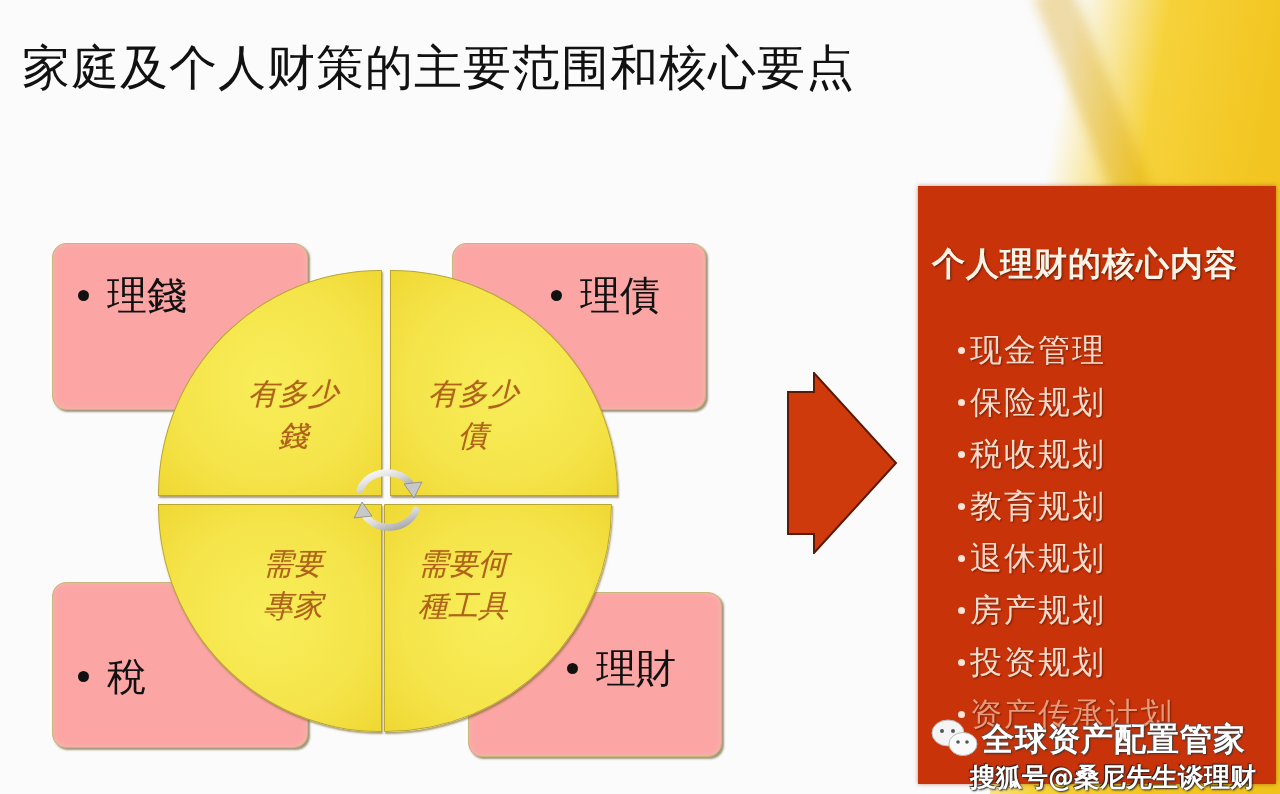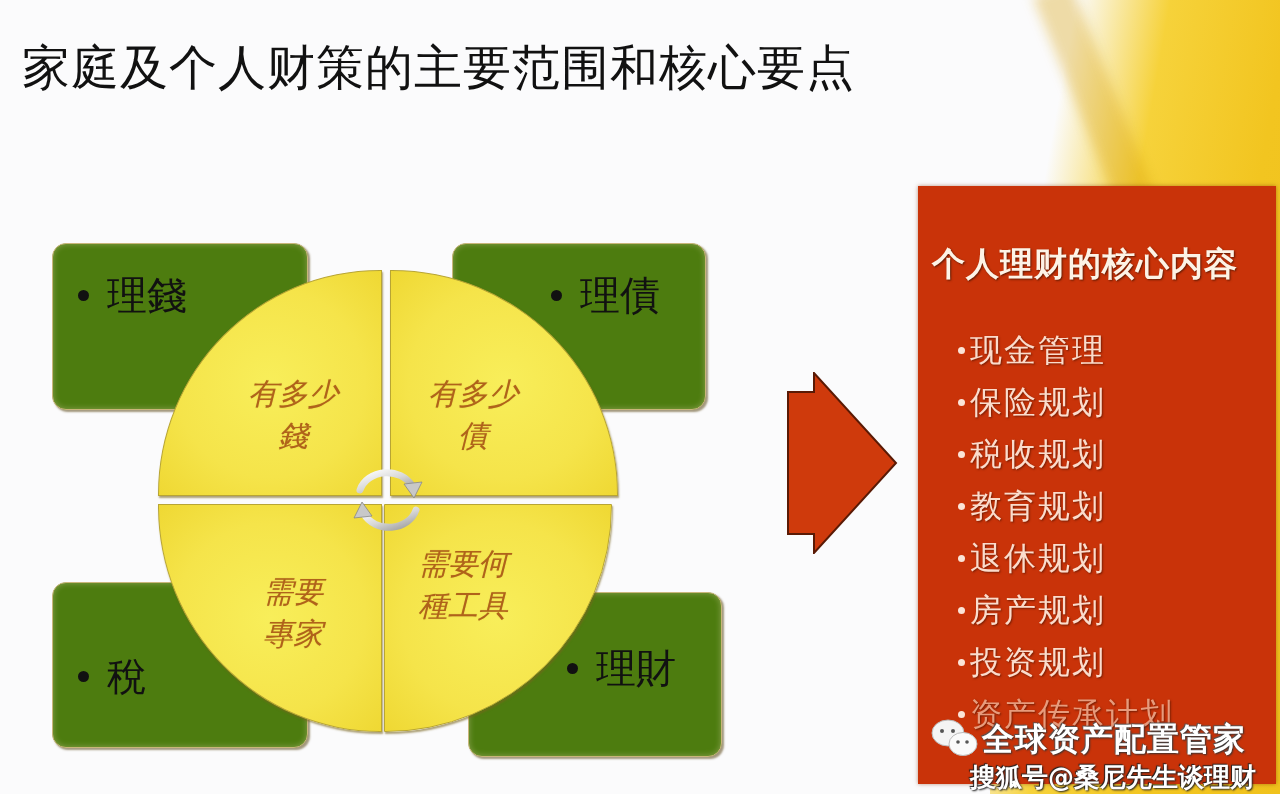--- a/index.html
+++ b/index.html
@@ -16,21 +16,21 @@
     }
     .bg-swoosh::before {
       content: ""; position: absolute; left: 90px; top: -20px; width: 40px; height: 260px;
       background: rgba(215,160,10,0.35); transform: rotate(-22deg); filter: blur(6px);
     }
     .title {
       position: absolute; left: 22px; top: 36px; font-size: 48px; color: #111;
       letter-spacing: 1px; z-index: 2; font-weight: 500;
     }
     .box {
-      position: absolute; background: #4d7c0f; border-radius: 14px;
+      position: absolute; background: #fca5a5; border-radius: 14px;
       border: 1.5px solid #c9b67a;
       box-shadow: 2px 2px 2px rgba(90,70,20,0.55), inset 0 0 6px rgba(230,220,180,0.4);
       z-index: 1;
     }
     .box .label {
       position: absolute; font-family: "DejaVu Serif", "Liberation Serif", serif;
       font-size: 40px; color: #111; display: flex; align-items: center; gap: 18px;
     }
     .box .bullet { width: 11px; height: 11px; border-radius: 50%; background: #111; display: inline-block; }
     #box-tl { left: 52px; top: 243px; width: 254px; height: 165px; }
@@ -52,21 +52,21 @@
     #q-tr { left: 232px; top: 0; width: 226px; height: 224px; border-top-right-radius: 226px 224px; }
     #q-bl { left: 0; top: 234px; width: 222px; height: 226px; border-bottom-left-radius: 222px 226px; }
     #q-br { left: 226px; top: 234px; width: 226px; height: 226px; border-bottom-right-radius: 226px 226px; }
     .qtext {
       position: absolute; font-family: "DejaVu Serif", "Liberation Serif", serif;
       font-size: 30px; color: #b0621a; line-height: 42px; text-align: center;
       text-shadow: 0 0 1px rgba(120,60,0,0.3);
     }
     #q-tl .qtext { right: 18px; top: 102px; width: 140px; }
     #q-tr .qtext { left: 12px; top: 102px; width: 140px; }
-    #q-bl .qtext { right: 18px; top: 38px; width: 140px; margin-top: 28px; }
+    #q-bl .qtext { right: 18px; top: 38px; width: 140px; }
     #q-br .qtext { left: 8px; top: 38px; width: 140px; }
 
     .cycle { position: absolute; left: 192px; top: 190px; width: 76px; height: 80px; z-index: 4; }
 
     .arrow { position: absolute; left: 786px; top: 372px; width: 112px; height: 182px; z-index: 2; }
 
     .panel {
       position: absolute; left: 918px; top: 186px; width: 358px; height: 598px;
       background: #c93309; z-index: 2;
       box-shadow: 0 0 4px rgba(120,40,0,0.5);

